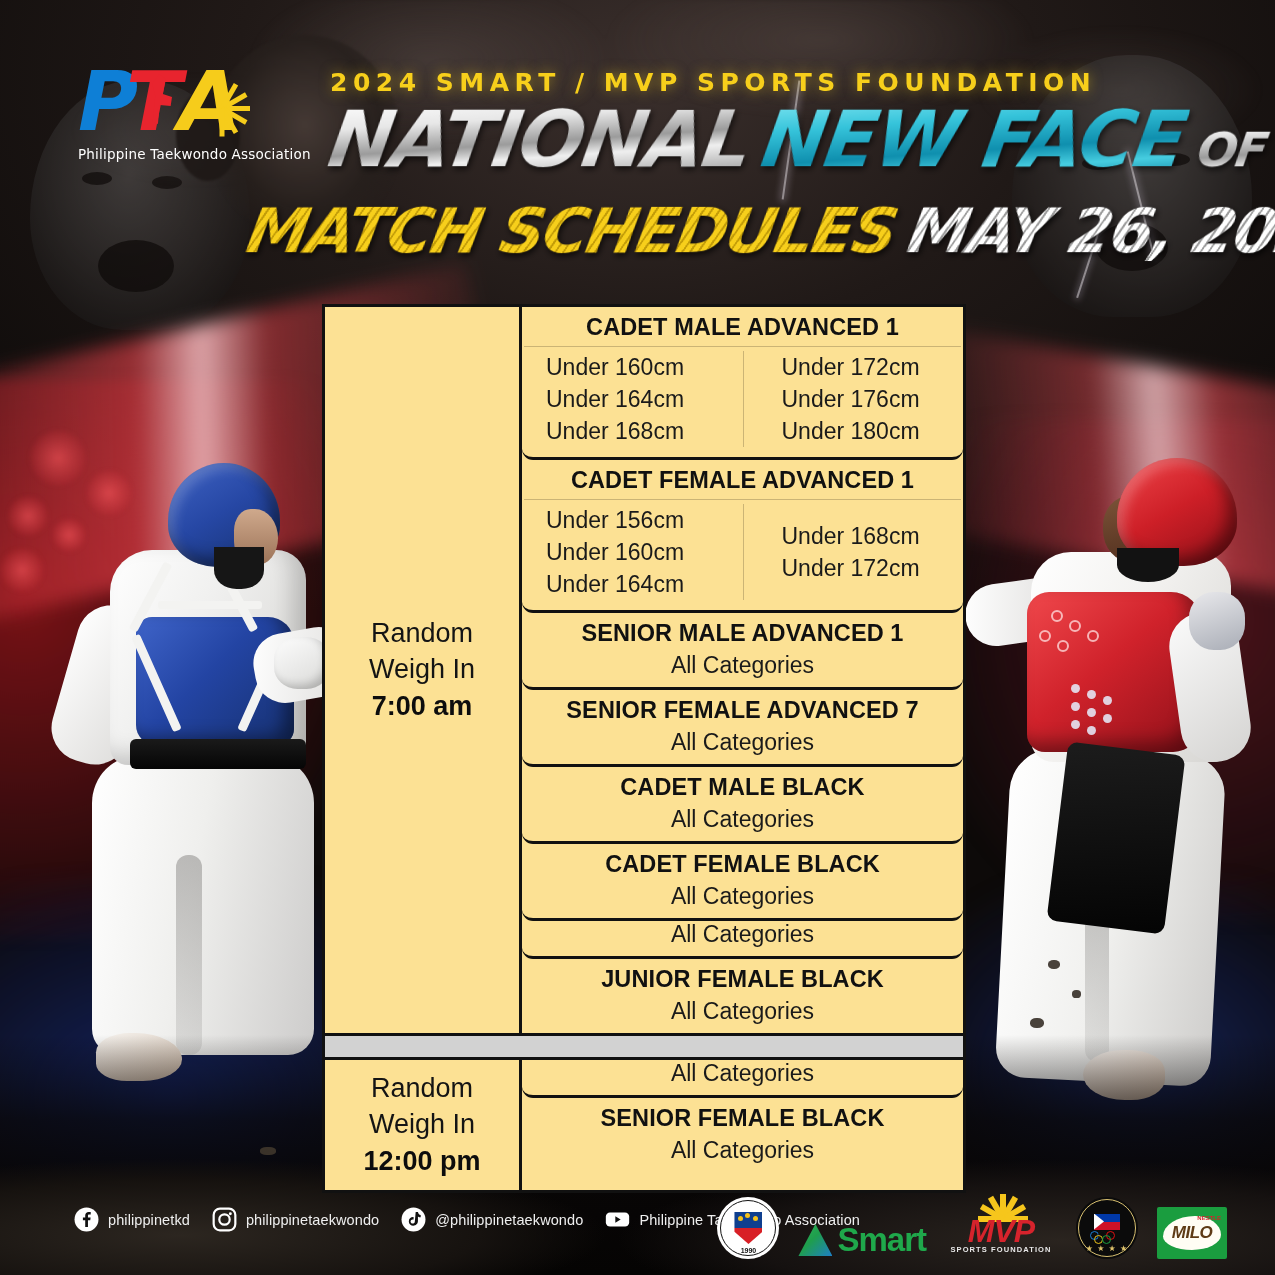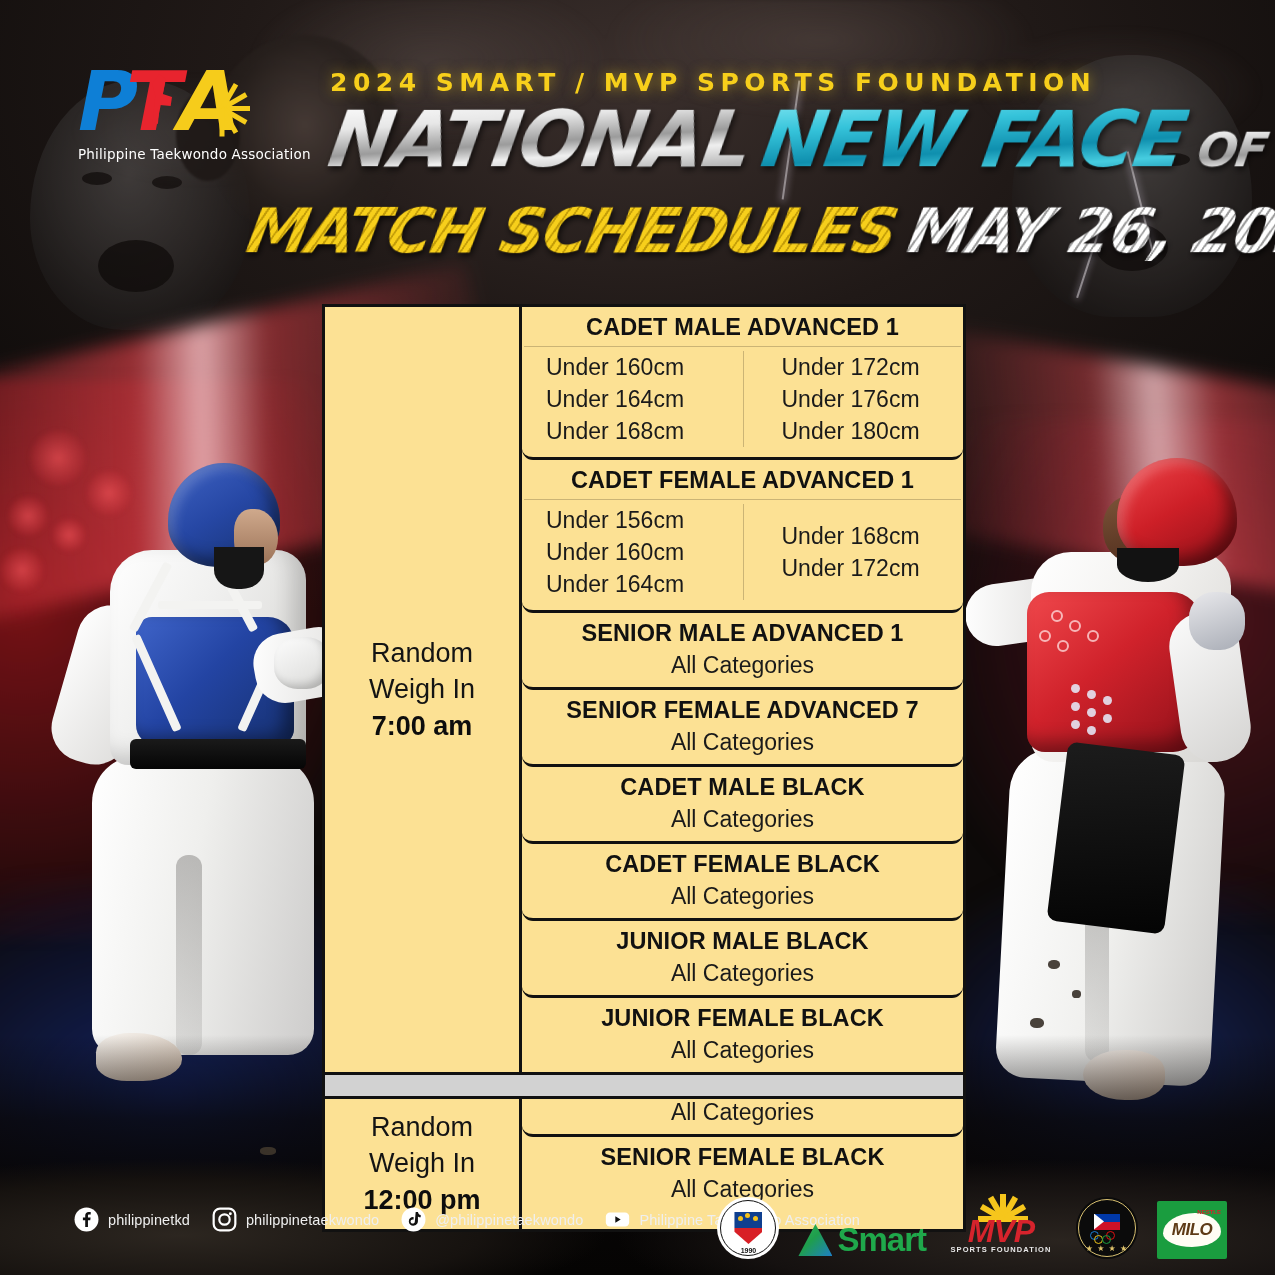--- a/index.html
+++ b/index.html
@@ -378,21 +378,21 @@
   .sp-poc .flag .bl{ position:absolute; left:0; top:0; width:100%; height:50%; background:#0038a8; }
   .sp-poc .flag .rd{ position:absolute; left:0; bottom:0; width:100%; height:50%; background:#ce1126; }
   .sp-poc .flag .wt{
     position:absolute; left:0; top:0; width:10px; height:100%; background:#fff;
     clip-path:polygon(0 0,100% 50%,0 100%);
   }
   .sp-poc .olyrings{ width:34px; height:12px; position:relative; }
   .sp-poc .orng{ position:absolute; width:9px; height:9px; border-radius:50%; border:1.6px solid; }
   .sp-poc .pstars{ position:absolute; bottom:6px; left:0; right:0; text-align:center; font-size:8px; color:#e0c46c; letter-spacing:1px; }
   .sp-milo{
-    width:70px; height:58px; background:#1a9d3f; border-radius:2px;
+    width:70px; height:52px; background:#1a9d3f; border-radius:2px;
     display:flex; align-items:center; justify-content:center; position:relative;
   }
   .sp-milo .blob{
     width:58px; height:34px; background:#fffdf4; border-radius:55% 45% 50% 50%/60% 55% 45% 40%;
     display:flex; align-items:center; justify-content:center;
   }
   .sp-milo .mtxt{ font-size:17px; font-weight:bold; color:#5e3b16; font-style:italic; letter-spacing:-.5px; }
   .sp-milo .nestle{
     position:absolute; right:6px; top:8px; font-size:6px; font-weight:bold; color:#d4232c;
   }
@@ -578,21 +578,20 @@
           <div class="cat-title">CADET MALE BLACK</div>
           <div class="cat-sub">All Categories</div>
         </div>
 
         <div class="catgroup">
           <div class="cat-title">CADET FEMALE BLACK</div>
           <div class="cat-sub">All Categories</div>
         </div>
 
         <div class="catgroup">
-          <div class="cat-title">JUNIOR MALE BLACK</div>
           <div class="cat-sub">All Categories</div>
         </div>
 
         <div class="catgroup">
           <div class="cat-title">JUNIOR FEMALE BLACK</div>
           <div class="cat-sub">All Categories</div>
         </div>
 
       </div>
     </div>

